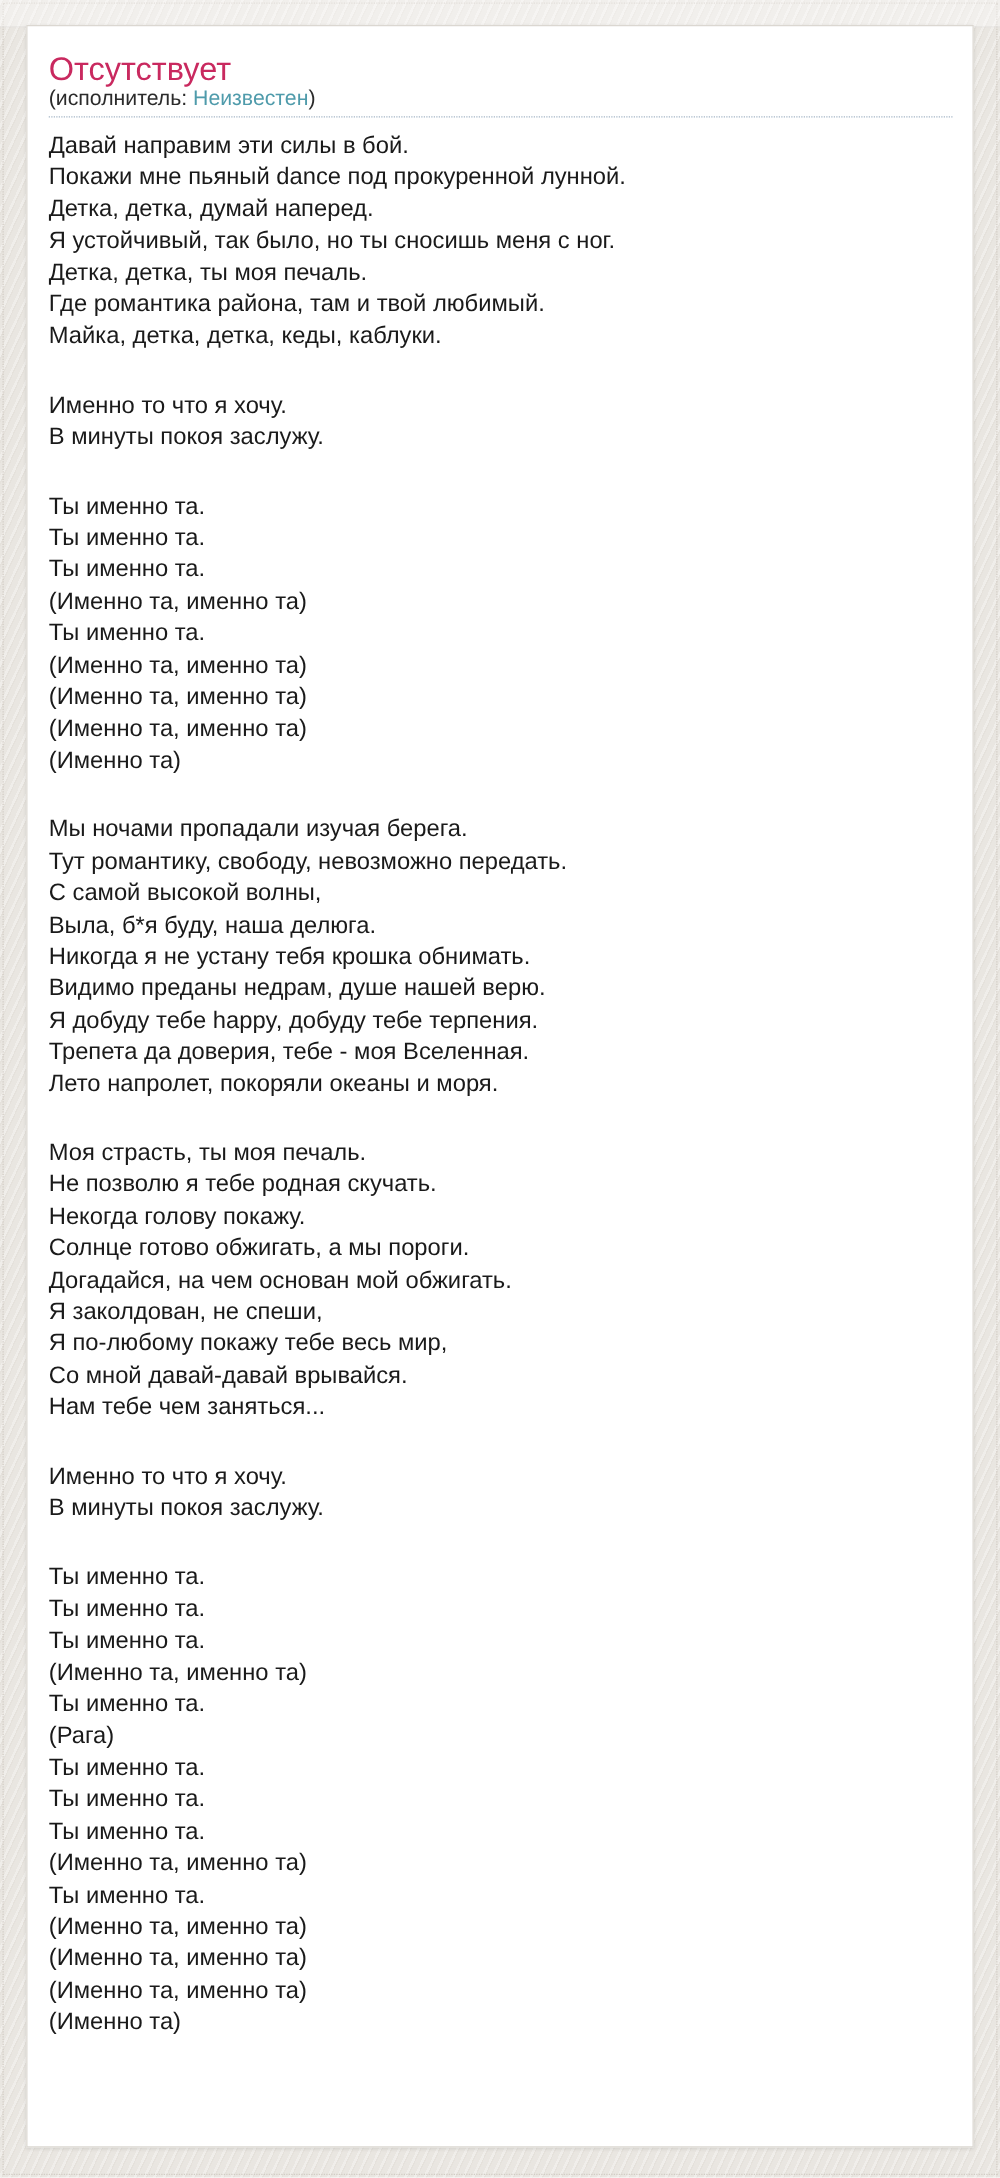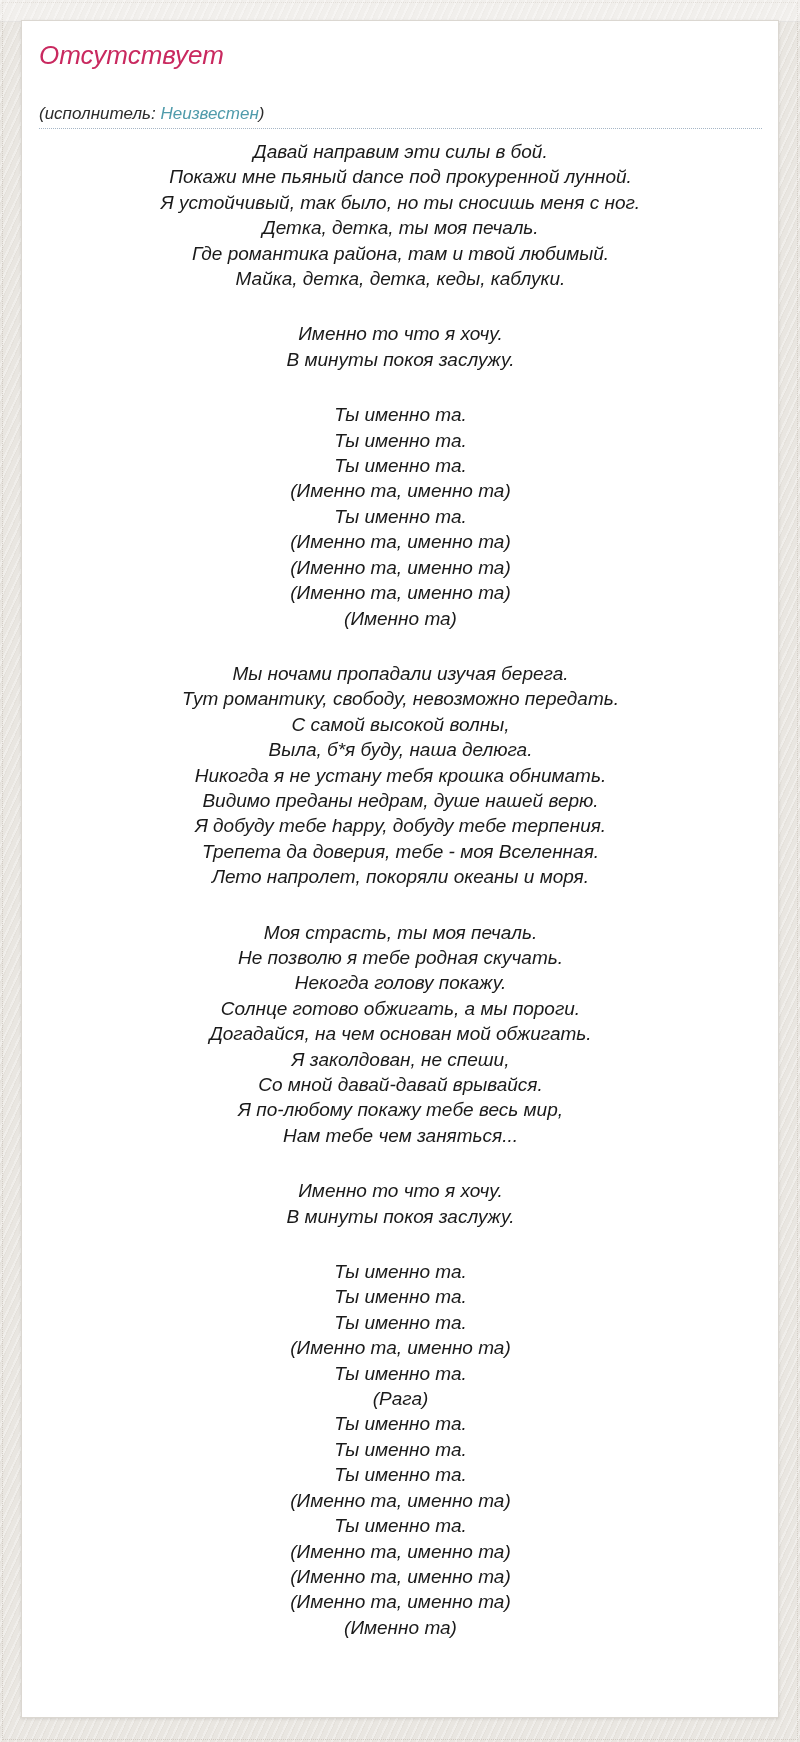--- a/index.html
+++ b/index.html
@@ -3,21 +3,21 @@
 <meta charset="utf-8">
 <style>
   html,body{margin:0;padding:0;}
   body{
     width:800px;height:1742px;position:relative;overflow:hidden;
     font-family:"Liberation Sans",sans-serif;
     background-color:#e9e6e1;
     background-image:
       repeating-linear-gradient(115deg, rgba(255,255,255,.30) 0 2px, rgba(211,205,196,.18) 2px 3px, rgba(255,255,255,0) 3px 7px);
   }
-  .page{position:absolute;inset:0;font-style:italic;}
+  .page{position:absolute;inset:0;}
   .page::before{
     content:"";position:absolute;inset:2px;pointer-events:none;
     border:1px dotted #d2ccc4;
   }
   .top-band{
     position:absolute;top:0;left:0;right:0;height:21px;
     background:rgba(255,255,255,.38);
     border-bottom:1px solid rgba(0,0,0,.05);
   }
   .card{
@@ -29,49 +29,50 @@
   }
   .header-block{
     border-bottom:1px dotted #a5b6c6;
     padding-bottom:5px;
   }
   .title{
     margin:0;font-size:26px;line-height:28px;font-weight:400;
     color:var(--title-color,#c9295f);
   }
   .subtitle{
-    font-size:17px;line-height:19px;color:#2b2b2b;margin-top:35px;
+    font-size:17px;line-height:19px;color:#2b2b2b;
   }
   .artist-link{
     color:var(--link-color,#4f9bab);text-decoration:none;cursor:pointer;
   }
   .lyrics{
     margin-top:10px;font-size:19px;line-height:25.4px;
     color:var(--text-color,#1a1a1a);
   }
   .stanza{margin:0 0 30px 0;}
   .stanza:last-child{margin-bottom:0;}
-  .line{white-space:pre-wrap;text-align:center;}
+  .line{white-space:pre-wrap;}
 </style>
 </head>
 <body>
 
 <div class="page">
   <div class="top-band"></div>
 
   <div class="card">
     <div class="header-block">
       <h1 class="title">Отсутствует</h1>
       <div class="subtitle"><span>(исполнитель: </span><a class="artist-link">Неизвестен</a><span>)</span></div>
     </div>
 
     <div class="lyrics" id="lyrics">
         <div class="stanza">
           <div class="line">Давай направим эти силы в бой.</div>
           <div class="line">Покажи мне пьяный dance под прокуренной лунной.</div>
+          <div class="line">Детка, детка, думай наперед.</div>
           <div class="line">Я устойчивый, так было, но ты сносишь меня с ног.</div>
           <div class="line">Детка, детка, ты моя печаль.</div>
           <div class="line">Где романтика района, там и твой любимый.</div>
           <div class="line">Майка, детка, детка, кеды, каблуки.</div>
         </div>
         <div class="stanza">
           <div class="line">Именно то что я хочу.</div>
           <div class="line">В минуты покоя заслужу.</div>
         </div>
         <div class="stanza">
@@ -96,22 +97,22 @@
           <div class="line">Трепета да доверия, тебе - моя Вселенная.</div>
           <div class="line">Лето напролет, покоряли океаны и моря.</div>
         </div>
         <div class="stanza">
           <div class="line">Моя страсть, ты моя печаль.</div>
           <div class="line">Не позволю я тебе родная скучать.</div>
           <div class="line">Некогда голову покажу.</div>
           <div class="line">Солнце готово обжигать, а мы пороги.</div>
           <div class="line">Догадайся, на чем основан мой обжигать.</div>
           <div class="line">Я заколдован, не спеши,</div>
+          <div class="line">Я по-любому покажу тебе весь мир,</div>
           <div class="line">Со мной давай-давай врывайся.</div>
-          <div class="line">Я по-любому покажу тебе весь мир,</div>
           <div class="line">Нам тебе чем заняться...</div>
         </div>
         <div class="stanza">
           <div class="line">Именно то что я хочу.</div>
           <div class="line">В минуты покоя заслужу.</div>
         </div>
         <div class="stanza">
           <div class="line">Ты именно та.</div>
           <div class="line">Ты именно та.</div>
           <div class="line">Ты именно та.</div>

